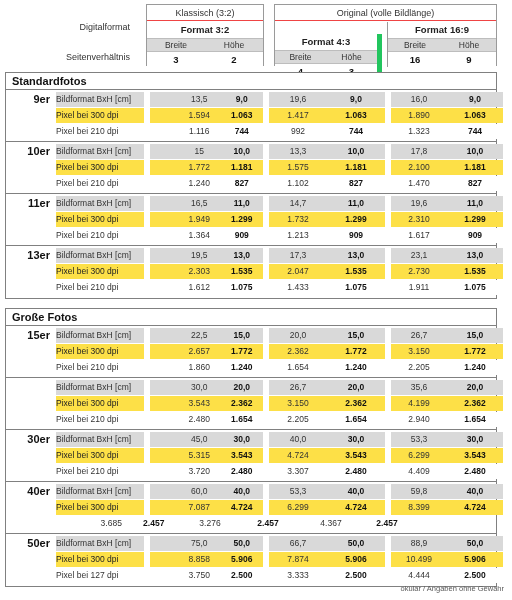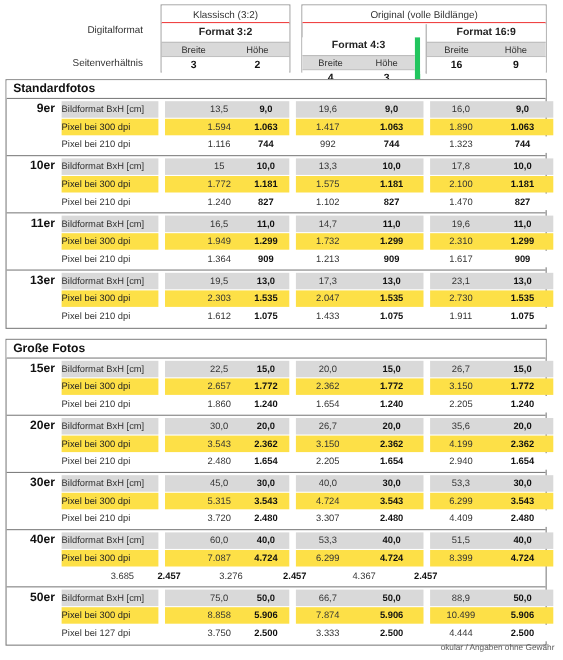--- a/index.html
+++ b/index.html
@@ -571,21 +571,20 @@
             </div>
             <div class="gapc"></div>
             <div class="pair p3">
               <div class="cell">2.205</div>
               <div class="cell bold">1.240</div>
             </div>
           </div>
         </div>
       </div>
       <div class="grow">
-        <div class="grow-label">20er</div>
         <div class="subrows">
           <div class="subrow tint-gray">
             <div class="rlabel">Bildformat BxH [cm]</div>
             <div class="gapc"></div>
             <div class="pair p1">
               <div class="cell">30,0</div>
               <div class="cell bold">20,0</div>
             </div>
             <div class="gapc"></div>
             <div class="pair p2">
@@ -705,21 +704,21 @@
               <div class="cell">60,0</div>
               <div class="cell bold">40,0</div>
             </div>
             <div class="gapc"></div>
             <div class="pair p2">
               <div class="cell">53,3</div>
               <div class="cell bold">40,0</div>
             </div>
             <div class="gapc"></div>
             <div class="pair p3">
-              <div class="cell">51,5</div>
+              <div class="cell">59,8</div>
               <div class="cell bold">40,0</div>
             </div>
           </div>
           <div class="subrow tint-green">
             <div class="rlabel">Pixel bei 300 dpi</div>
             <div class="gapc"></div>
             <div class="pair p1">
               <div class="cell">7.087</div>
               <div class="cell bold">4.724</div>
             </div>

